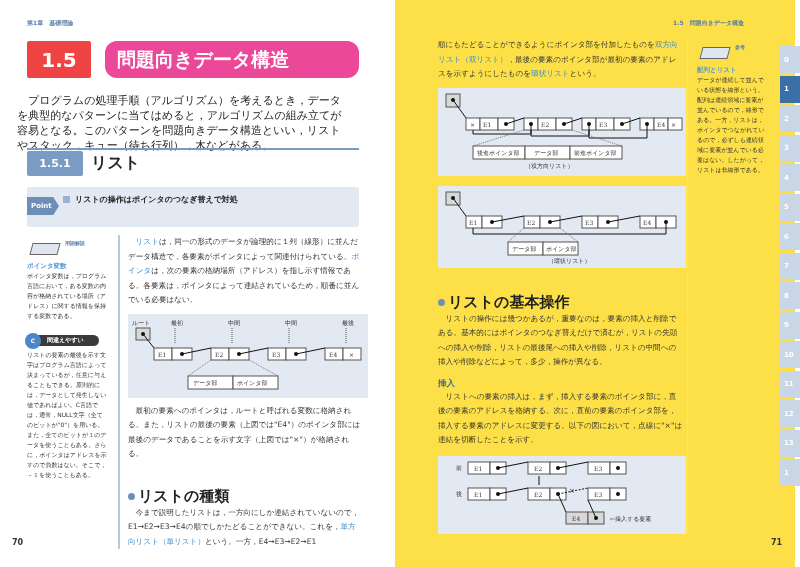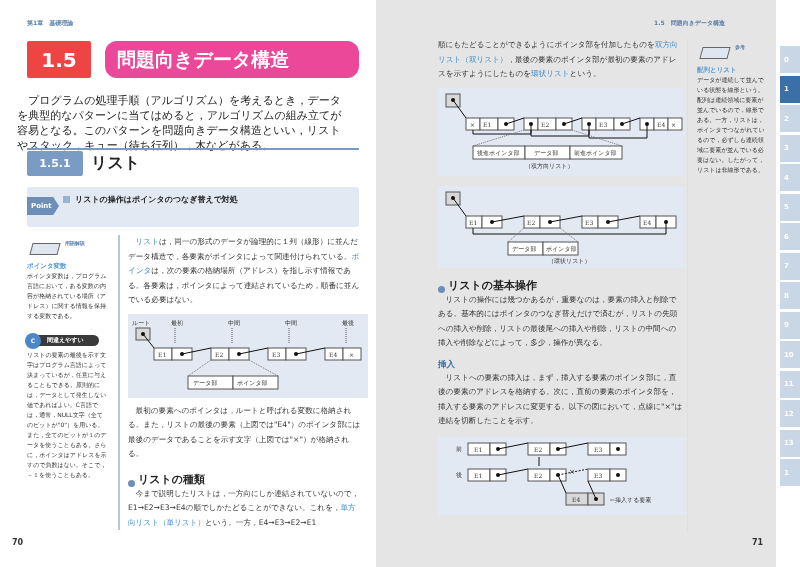--- a/index.html
+++ b/index.html
@@ -1,19 +1,19 @@
 <!DOCTYPE html>
 <html><head>
 <meta charset="utf-8">
 <style>
 *{box-sizing:border-box;margin:0;padding:0}
 body{width:800px;height:567px;background:#fff;font-family:"DejaVu Sans",sans-serif;color:#333;position:relative;overflow:hidden}
 .page{position:absolute;top:0;height:567px}
 #left{left:0;width:400px;background:#fff}
-#right{left:376px;width:400px;background:#e5e5e5}
+#right{left:395px;width:400px;background:#fde047}
 .gutter{position:absolute;left:398px;top:0;width:4px;height:567px;background:linear-gradient(90deg,#e8e8e8,#fafafa,#e8e8e8)}
 .running{position:absolute;font-size:6px;color:#5a7fa8;font-weight:bold}
 .folio{position:absolute;top:538px;font-size:8px;font-weight:bold;color:#333}
 
 
 .sec-title{position:absolute;left:27px;top:41px;width:332px;height:37px;display:flex}
 .sec-num{width:64px;height:37px;background:#ef4444;color:#fff;font-size:20px;font-weight:bold;display:flex;align-items:center;justify-content:center;border-radius:2px}
 .sec-dot{width:7px;height:7px;background:#fff;border-radius:50%;position:absolute;left:66px;top:15px;z-index:2}
 .sec-name{flex:1;margin-left:14px;background:#ec4899;color:#fff;font-size:19px;font-weight:bold;display:flex;align-items:center;padding-left:12px;border-radius:12px}
 .intro{position:absolute;left:17px;top:93px;width:332px;font-size:11px;font-weight:normal;line-height:15px;text-indent:1em;color:#222}
@@ -35,21 +35,21 @@
 .side-label{font-size:5px;color:#5a7fa8;font-weight:bold;margin-left:6px;vertical-align:top}
 .side-head{font-size:6.5px;color:#5a9ad0;font-weight:bold;margin-top:3px}
 .side-text{font-size:6px;line-height:10px;color:#333}
 .tip-badge{display:flex;align-items:center;background:#3a3a3a;border-radius:8px;height:11px;width:72px;margin-top:14px;position:relative}
 .tip-icon{width:16px;height:16px;border-radius:50%;background:#4b86c8;color:#fff;font-size:6px;display:flex;align-items:center;justify-content:center;margin-left:-2px;font-weight:bold}
 .tip-label{color:#fff;font-size:6px;margin-left:6px;font-weight:bold}
 
 .body-col{position:absolute;left:118px;top:235px;width:245px;border-left:2px solid #b7c7dc;padding-left:8px}
 .p{font-size:7.6px;line-height:14.5px;text-indent:1em;color:#333}
 .kw{color:#3a8bd0}
-.h3{font-size:11px;font-weight:bold;color:#222;margin-top:10px;display:flex;align-items:flex-end}
+.h3{font-size:15px;font-weight:bold;color:#222;margin-top:25px;display:flex;align-items:center}
 .dot{width:7px;height:7px;border-radius:50%;background:#6d8fb7;margin-right:3px}
 .h4{font-size:8.5px;font-weight:bold;color:#3a6fa8;margin-top:8px}
 
 .fig{background:#e3e9f2;position:relative}
 .fig svg{position:absolute;left:0;top:0}
 
 
 .rcol{position:absolute;left:438px;top:38px;width:250px;border-right:1px solid #d8e0ea;padding-right:4px;height:495px}
 .side-right{position:absolute;left:697px;top:44px;width:68px}
 .thumbs{position:absolute;left:780px;top:46px;width:20px}

